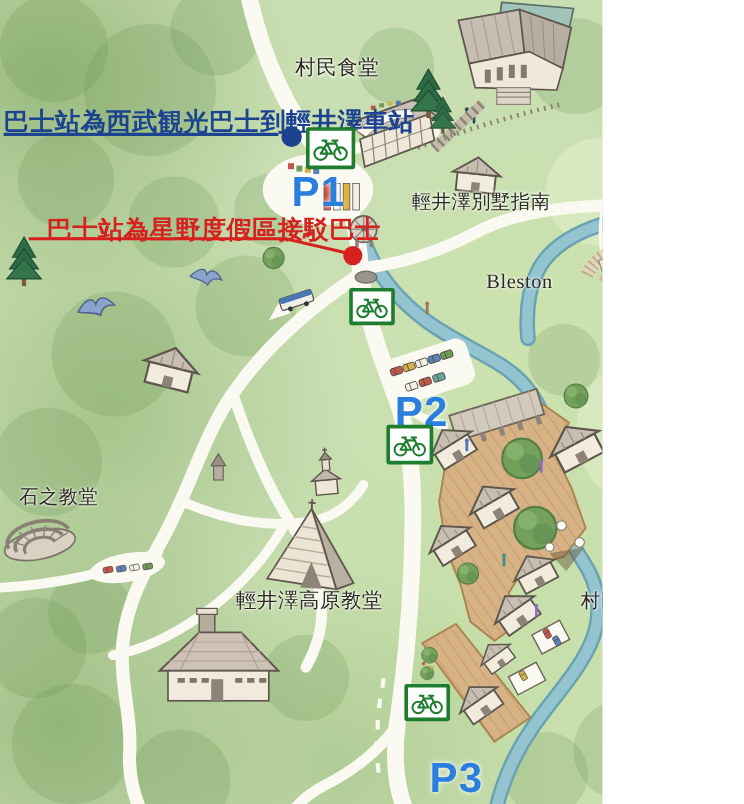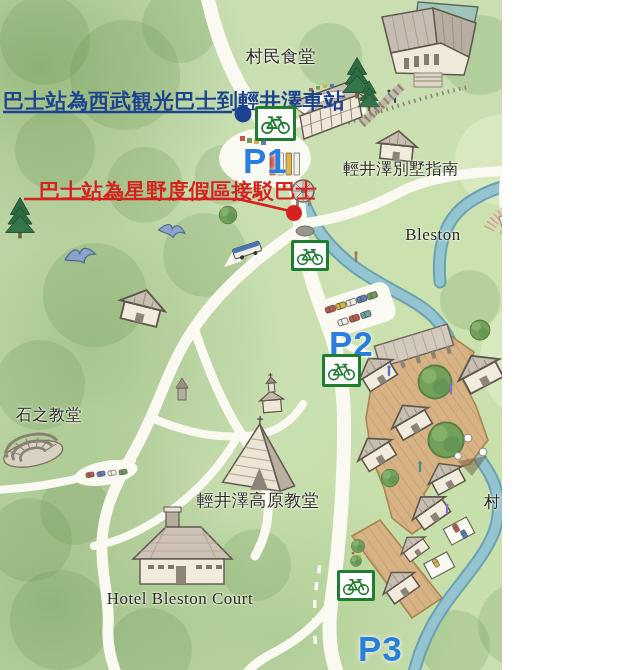--- a/index.html
+++ b/index.html
@@ -428,21 +428,20 @@
     <path d="M24,199 L238,199 L290,211" stroke="#d7211e" stroke-width="2.6" fill="none"></path>
     <circle cx="294" cy="213" r="8" fill="#d7211e"></circle>
   </g>
 </svg>
 
 <div class="lbl big" style="left:281px;top:47px">村民食堂</div>
 <div class="lbl" style="left:401px;top:160px">輕井澤別墅指南</div>
 <div class="lbl big" style="left:433px;top:225px">Bleston</div>
 <div class="lbl" style="left:49px;top:406px">石之教堂</div>
 <div class="lbl big" style="left:258px;top:491px">輕井澤高原教堂</div>
-<div class="lbl big" style="left:180px;top:589px">Hotel Bleston Court</div>
 <div class="lbl" style="left:517px;top:493px">村民食堂</div>
 
 <div class="annot blue" style="left:3px;top:87px">巴士站為西武観光巴士到輕井澤車站</div>
 <div class="annot red" style="left:39px;top:177px">巴士站為星野度假區接駁巴士</div>
 
 <div class="pmark" style="left:243px;top:141px">P1</div>
 <div class="pmark" style="left:329px;top:324px">P2</div>
 <div class="pmark" style="left:358px;top:629px">P3</div>
 
 <div class="bike-box" style="left:255px;top:106px;width:41px;height:35px">

